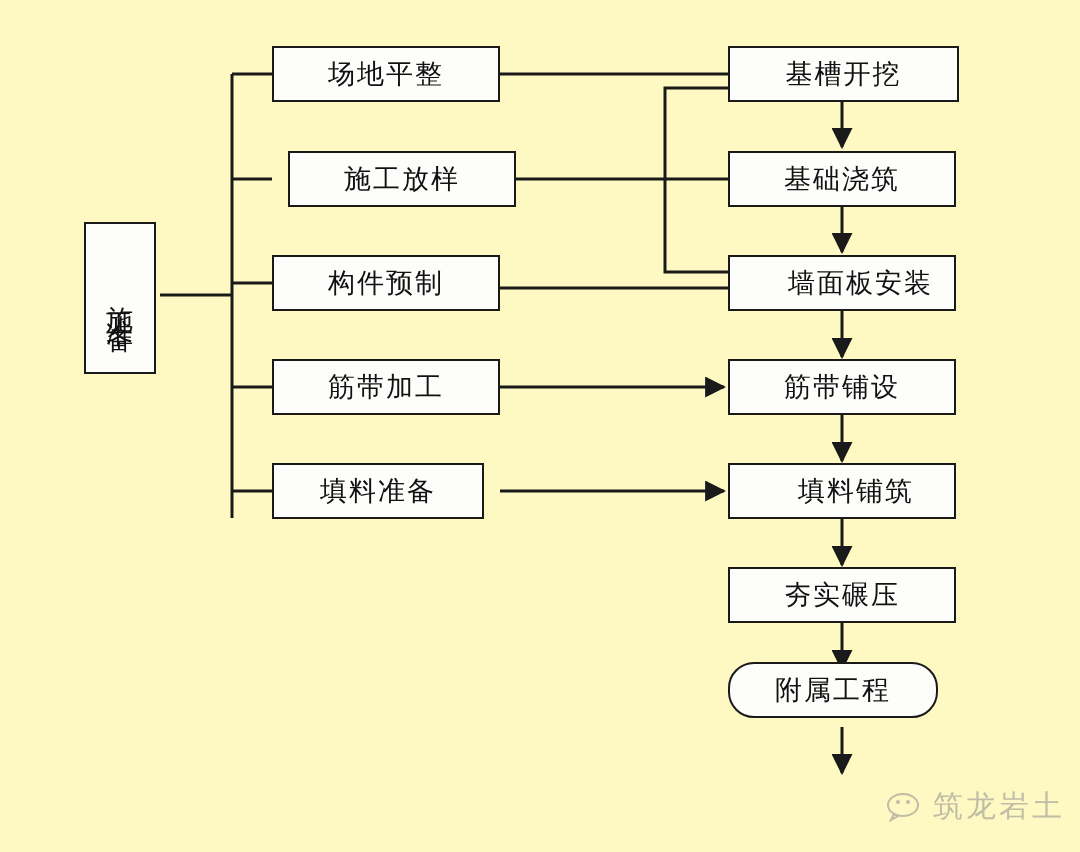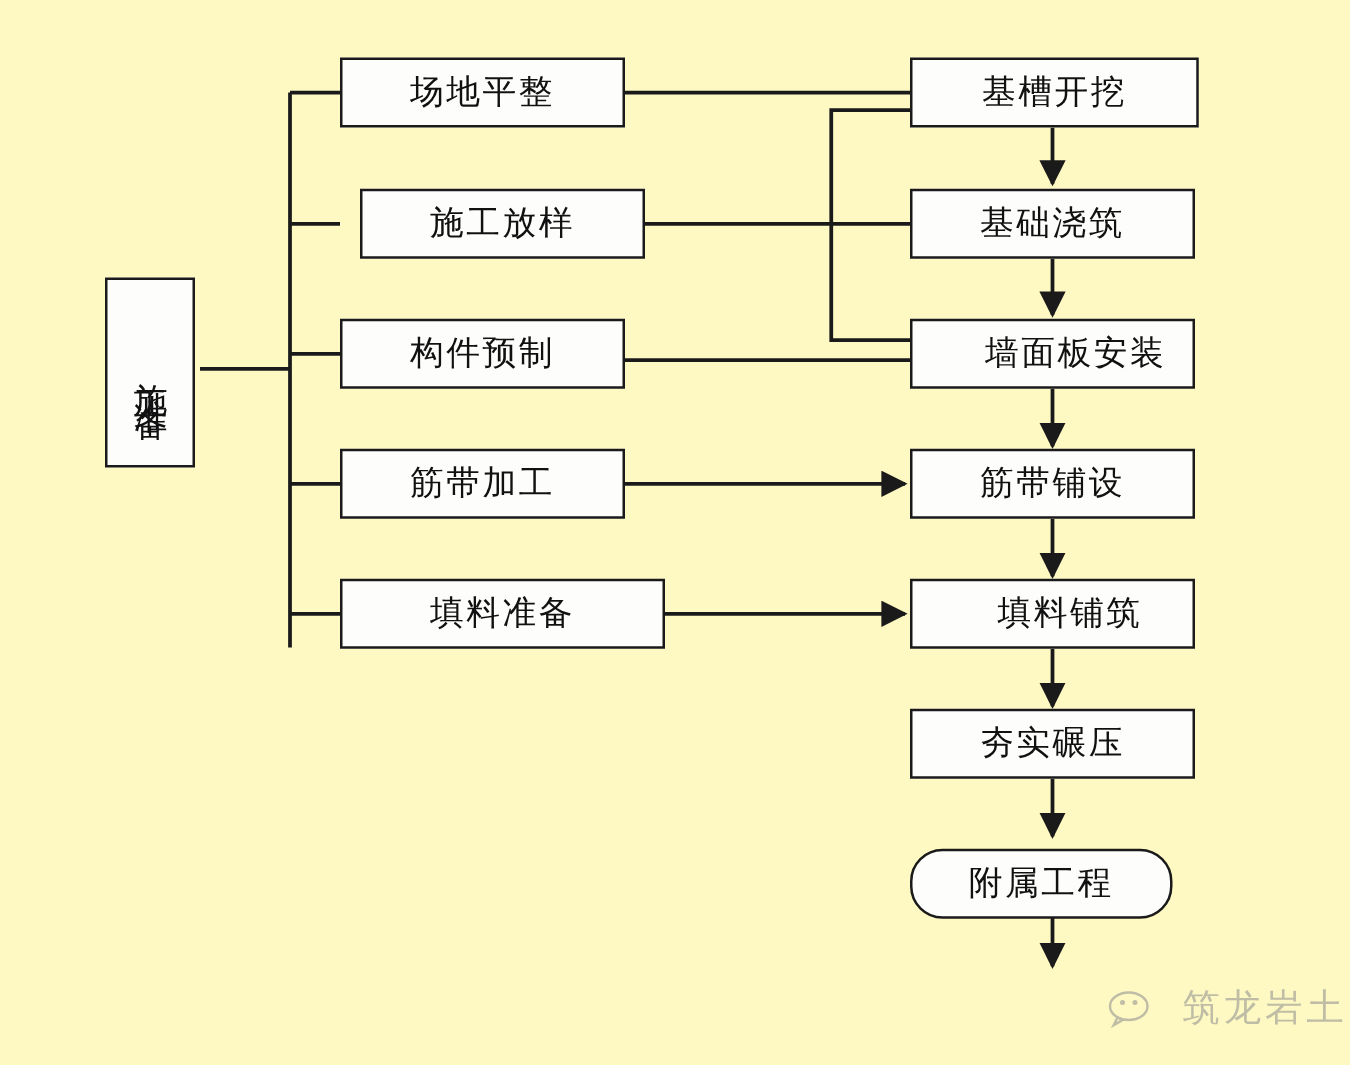--- a/index.html
+++ b/index.html
@@ -47,21 +47,21 @@
     text-orientation: upright;
   }
   .node.vertical .label {
     letter-spacing: 7px;
     white-space: nowrap;
   }
   .watermark {
     position: absolute;
     display: flex;
     align-items: center;
-    gap: 20px;
+    gap: 7px;
     z-index: 5;
     opacity: 0.55;
     pointer-events: none;
   }
   .watermark .wm-text {
     font-size: 30px;
     color: #8d8d8d;
     letter-spacing: 3px;
     white-space: nowrap;
   }
@@ -133,21 +133,21 @@
   </div>
 
   <div class="node" style="left:272px; top:255px; width:228px; height:56px;">
     <span class="label">构件预制</span>
   </div>
 
   <div class="node" style="left:272px; top:359px; width:228px; height:56px;">
     <span class="label">筋带加工</span>
   </div>
 
-  <div class="node" style="left:272px; top:463px; width:260px; height:56px;align-items:center;">
+  <div class="node" style="left:272px; top:463px; width:212px; height:56px;align-items:center;">
     <span class="label">填料准备</span>
   </div>
 
   <div class="node" style="left:728px; top:46px; width:231px; height:56px;">
     <span class="label">基槽开挖</span>
   </div>
 
   <div class="node" style="left:728px; top:151px; width:228px; height:56px;">
     <span class="label">基础浇筑</span>
   </div>
@@ -161,21 +161,21 @@
   </div>
 
   <div class="node" style="left:728px; top:463px; width:228px; height:56px;padding-left:28px;">
     <span class="label">填料铺筑</span>
   </div>
 
   <div class="node" style="left:728px; top:567px; width:228px; height:56px;">
     <span class="label">夯实碾压</span>
   </div>
 
-  <div class="node" style="left:728px; top:679px; width:210px; height:56px;border-radius:26px;">
+  <div class="node" style="left:728px; top:662px; width:210px; height:56px;border-radius:26px;">
     <span class="label">附属工程</span>
   </div>
 
 
   <div class="watermark" style="left:886px; top:786px;">
     <span class="wm-badge">
       <svg width="40" height="32" viewBox="0 0 40 32" xmlns="http://www.w3.org/2000/svg">
         <ellipse cx="17" cy="14" rx="15" ry="11" fill="none" stroke="#8d8d8d" stroke-width="2"></ellipse>
         <path d="M 8 23 L 5 29 L 12 25 z" fill="none" stroke="#8d8d8d" stroke-width="2"></path>
         <circle cx="12" cy="11" r="2" fill="#8d8d8d"></circle>

